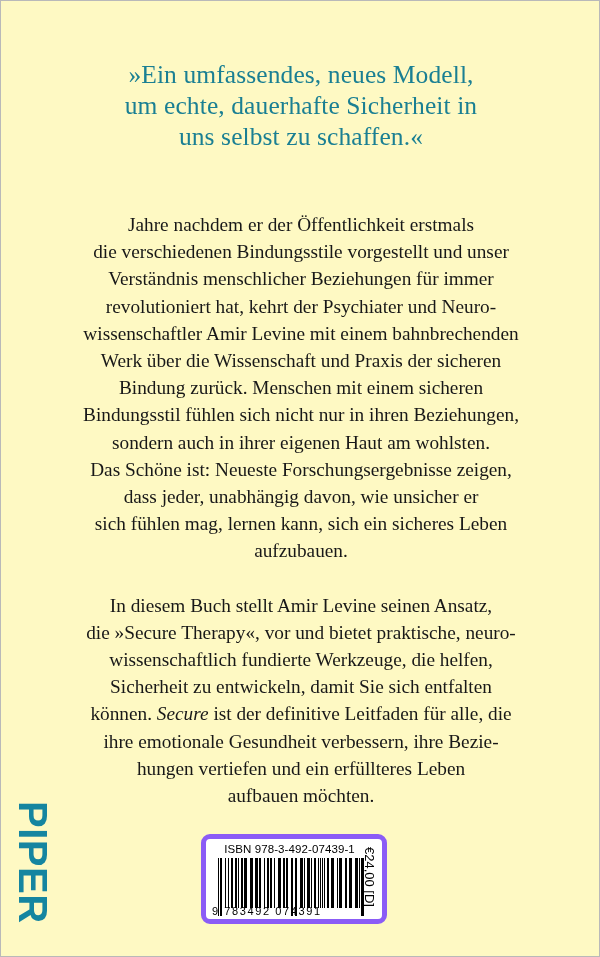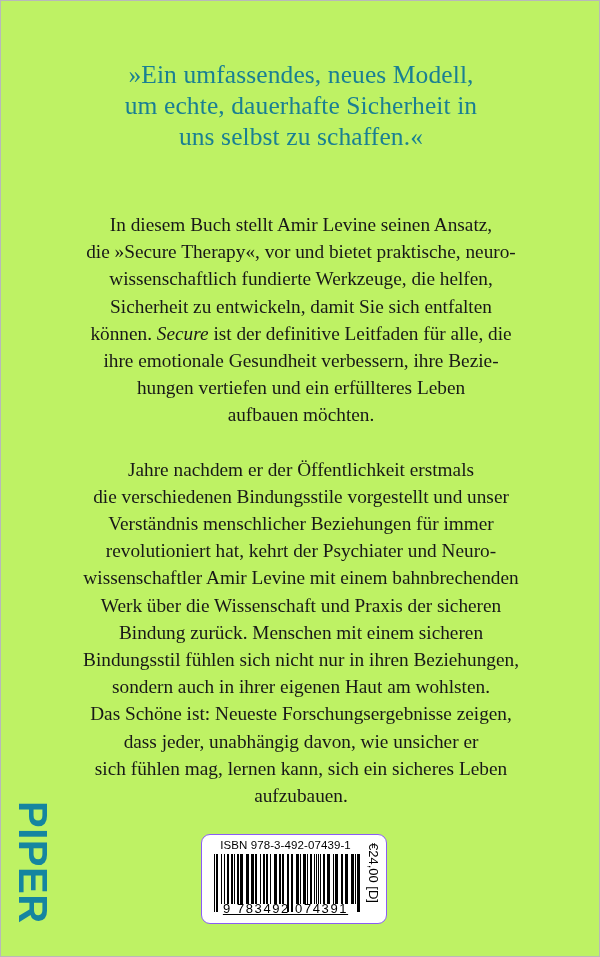--- a/index.html
+++ b/index.html
@@ -4,21 +4,21 @@
 <style>
   html, body {
     margin: 0;
     padding: 0;
     background: #ffffff;
   }
   #page {
     position: relative;
     width: 600px;
     height: 957px;
-    background: #bef264;
+    background: #fef9c3;
     border: 1px solid #b9b9b9;
     box-sizing: border-box;
     overflow: hidden;
     font-family: "Liberation Serif", "DejaVu Serif", serif;
   }
 
   
   .quote-block {
     position: absolute;
     left: 60px;
@@ -92,21 +92,21 @@
     white-space: nowrap;
   }
 
   
   .barcode-box {
     position: absolute;
     left: 200px;
     top: 833px;
     width: 186px;
     height: 90px;
-    border: 1px solid #8b5cf6;
+    border: 5px solid #8b5cf6;
     border-radius: 9px;
     background: #ffffff;
     box-sizing: border-box;
   }
   .barcode-isbn {
     position: absolute;
     left: 10px;
     top: 4px;
     width: 147px;
     text-align: center;
@@ -132,26 +132,24 @@
   }
   .barcode-bars i.tall {
     height: 58px;
   }
   .barcode-digits {
     position: absolute;
     left: 6px;
     top: 66px;
     width: 155px;
     font-family: "Liberation Sans", "DejaVu Sans", sans-serif;
-    font-size: 13px;
+    font-size: 11px;
     letter-spacing: 1.6px;
     color: #000;
     white-space: nowrap;
-    text-align: center;
-    text-decoration: underline;
   }
   .barcode-price {
     position: absolute;
     right: 3px;
     top: 8px;
     width: 20px;
     height: 76px;
   }
   .barcode-price span {
     display: block;
@@ -174,41 +172,41 @@
 
 <div id="page">
 
   <div class="quote-block">
     <div class="quote-text">»Ein umfassendes, neues Modell,
 um echte, dauerhafte Sicherheit in
 uns selbst zu schaffen.«</div>
   </div>
 
   <div class="blurb">
-    <p class="para"><span>In diesem Buch stellt Amir Levine seinen Ansatz,
-die »Secure Therapy«, vor und bietet praktische, neuro-
-wissenschaftlich fundierte Werkzeuge, die helfen,
-Sicherheit zu entwickeln, damit Sie sich entfalten
-können. </span><i>Secure</i><span> ist der definitive Leitfaden für alle, die
-ihre emotionale Gesundheit verbessern, ihre Bezie-
-hungen vertiefen und ein erfüllteres Leben
-aufbauen möchten.</span></p>
     <p class="para">Jahre nachdem er der Öffentlichkeit erstmals
 die verschiedenen Bindungsstile vorgestellt und unser
 Verständnis menschlicher Beziehungen für immer
 revolutioniert hat, kehrt der Psychiater und Neuro-
 wissenschaftler Amir Levine mit einem bahnbrechenden
 Werk über die Wissenschaft und Praxis der sicheren
 Bindung zurück. Menschen mit einem sicheren
 Bindungsstil fühlen sich nicht nur in ihren Beziehungen,
 sondern auch in ihrer eigenen Haut am wohlsten.
 Das Schöne ist: Neueste Forschungsergebnisse zeigen,
 dass jeder, unabhängig davon, wie unsicher er
 sich fühlen mag, lernen kann, sich ein sicheres Leben
 aufzubauen.</p>
+    <p class="para"><span>In diesem Buch stellt Amir Levine seinen Ansatz,
+die »Secure Therapy«, vor und bietet praktische, neuro-
+wissenschaftlich fundierte Werkzeuge, die helfen,
+Sicherheit zu entwickeln, damit Sie sich entfalten
+können. </span><i>Secure</i><span> ist der definitive Leitfaden für alle, die
+ihre emotionale Gesundheit verbessern, ihre Bezie-
+hungen vertiefen und ein erfüllteres Leben
+aufbauen möchten.</span></p>
   </div>
 
   <div class="piper-logo">
     <span>PIPER</span>
   </div>
 
   <div class="barcode-box">
     <div class="barcode-isbn">ISBN 978-3-492-07439-1</div>
     <div class="barcode-bars">
         <i class="tall" style="left: 0px; width: 1px;"></i>

